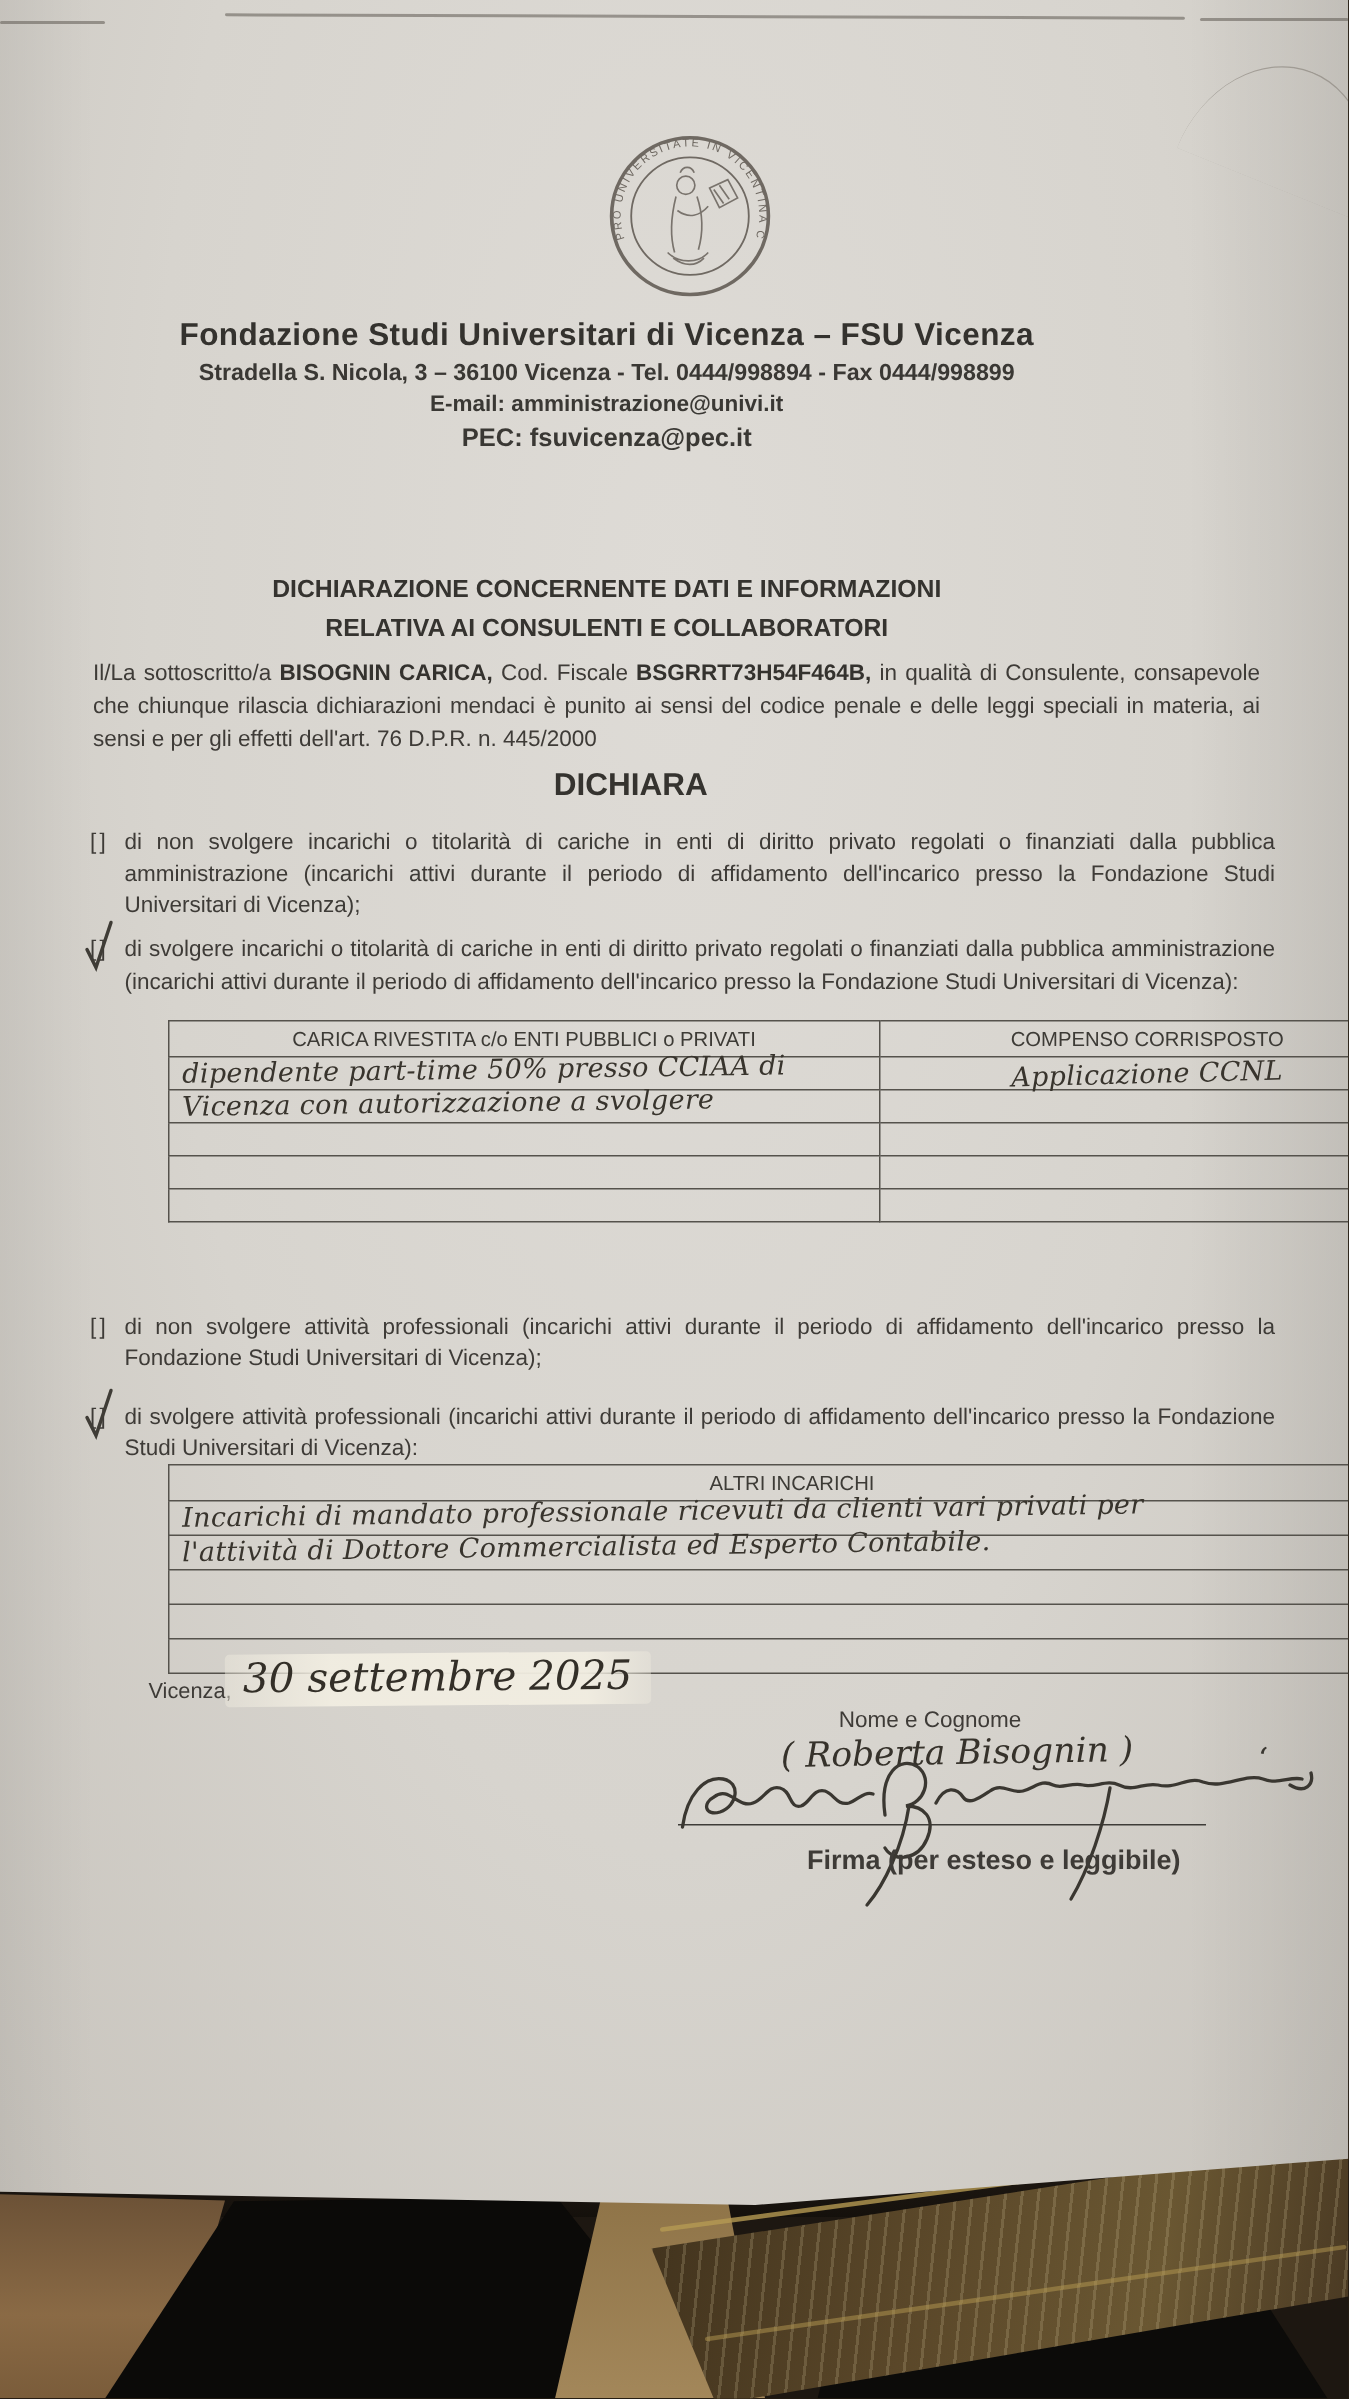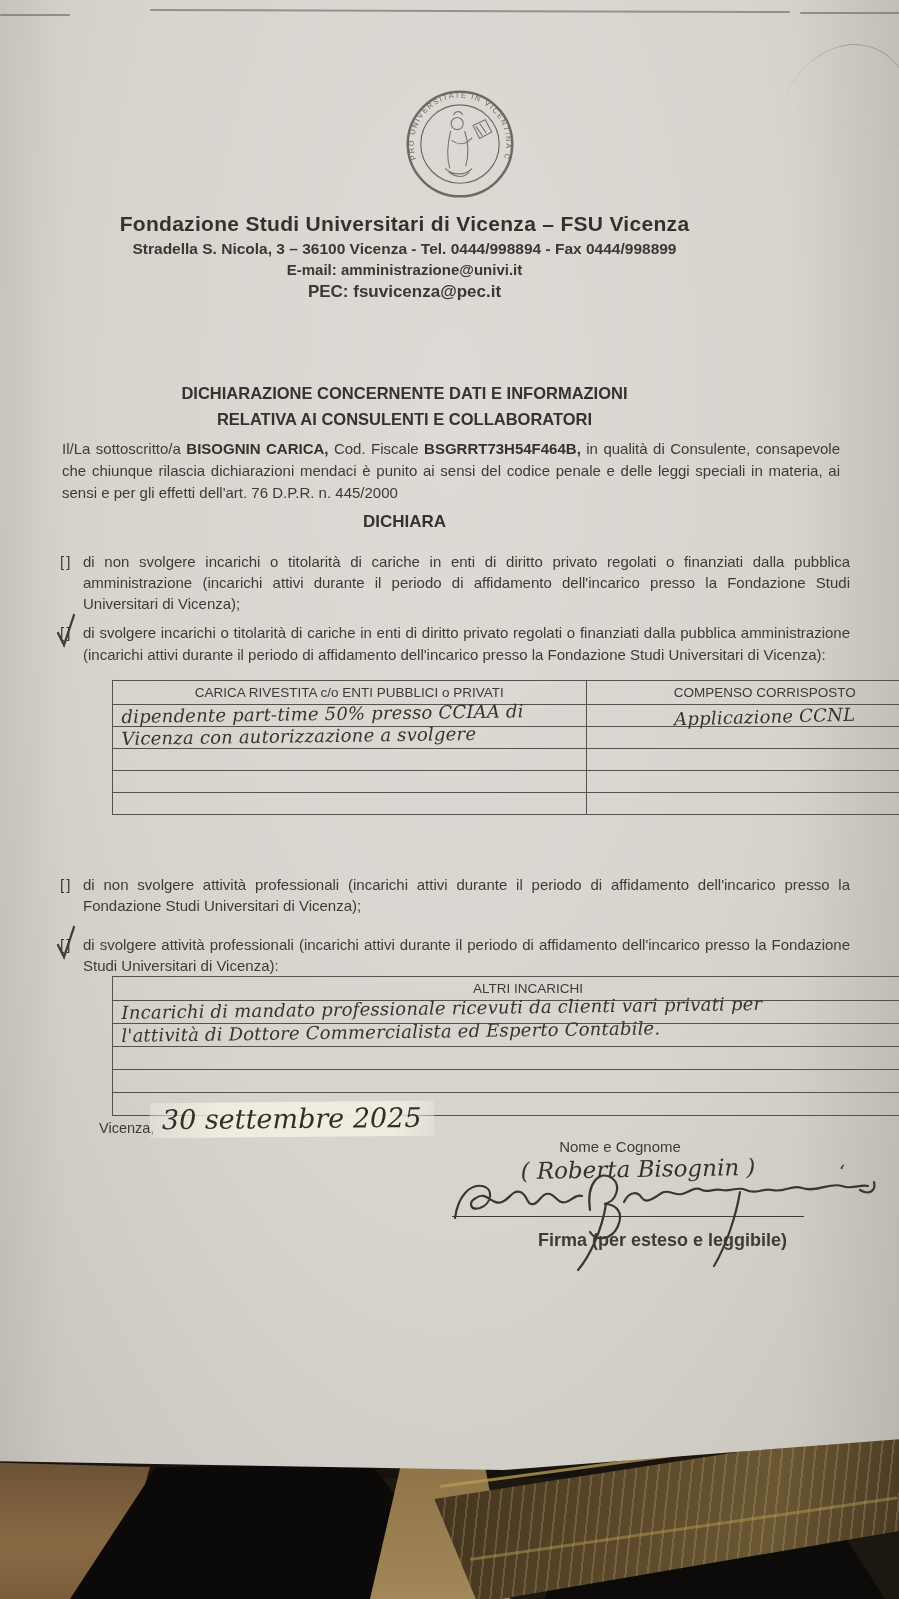--- a/index.html
+++ b/index.html
@@ -31,21 +31,21 @@
   .org-name{top:212px;font-size:21px;font-weight:bold;color:#34322e;letter-spacing:0.3px;}
   .org-address{top:240px;font-size:15.5px;font-weight:bold;color:#3a3834;}
   .org-email{top:261px;font-size:15px;font-weight:bold;color:#3a3834;}
   .org-pec{top:282px;font-size:17px;font-weight:bold;color:#3a3834;}
   .doc-title{top:332px;font-size:16.5px;font-weight:bold;color:#35332f;line-height:26px;margin-top:48px;}
 
   
   .intro{position:absolute;left:62px;top:438px;width:778px;font-size:15px;line-height:22px;
     text-align:justify;color:#3e3b37;margin:0;}
   .intro b{color:#34322e;}
-  .dichiara{top:512px;font-size:17px;font-weight:bold;color:#35332f;}
+  .dichiara{top:512px;font-size:21px;font-weight:bold;color:#35332f;padding-left:16px;}
 
   
   .cb{position:absolute;left:60px;width:790px;font-size:15px;line-height:21px;color:#3e3b37;}
   .cb .marker{position:absolute;left:0;top:0;letter-spacing:-1px;}
   .cb .cbtext{margin-left:23px;text-align:justify;}
   .cb1{top:551px;}
   .cb2{top:622px;line-height:21.5px;}
   .cb3{top:874px;}
   .cb4{top:934px;}
   .check-svg{position:absolute;left:-5px;top:-9px;overflow:visible;}

